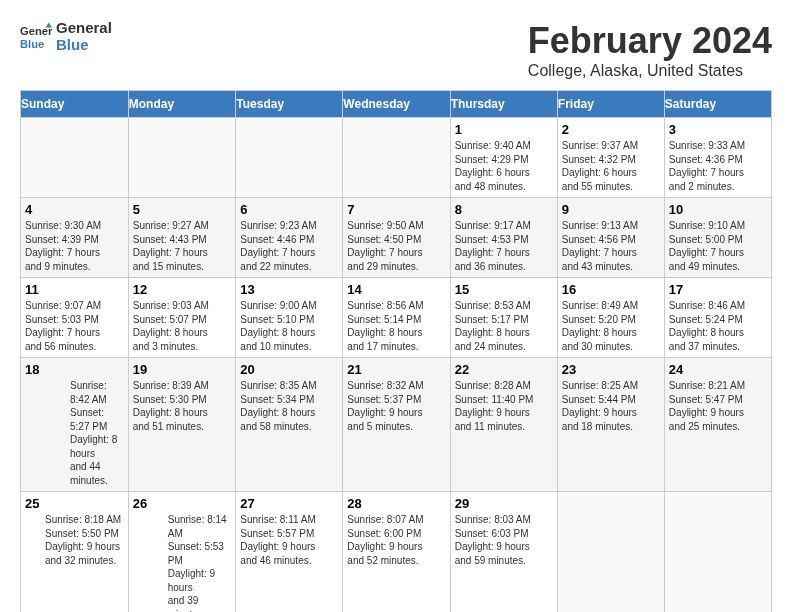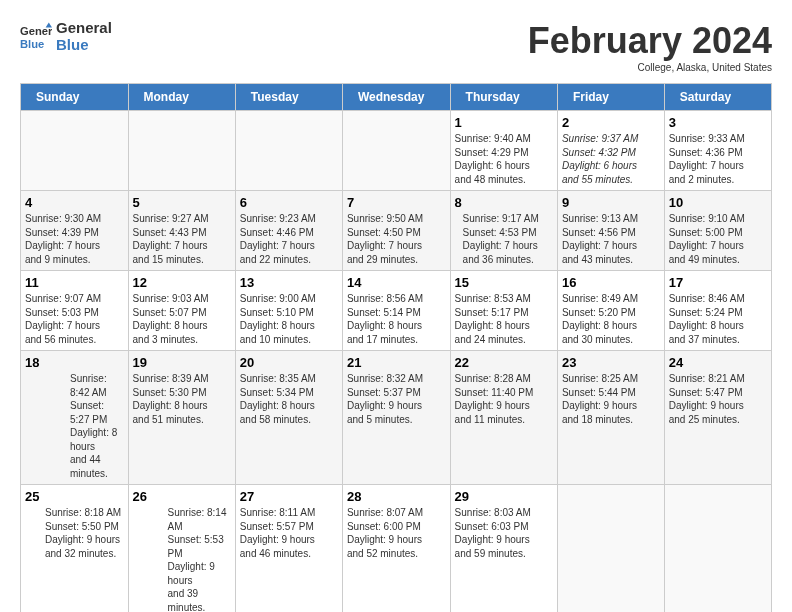--- a/index.html
+++ b/index.html
@@ -19,40 +19,40 @@
     .logo {
       display: flex;
       align-items: center;
       gap: 4px;
     }
     .logo-icon {
       width: 32px;
       height: 32px;
     }
     .title-block {
-      text-align: right;
+      text-align: left;
     }
     .main-title {
       font-size: 36px;
       font-weight: bold;
       color: #333;
     }
     .subtitle {
-      font-size: 10px;
+      font-size: 16px;
       color: #333;
     }
     table {
       width: 100%;
       border-collapse: collapse;
       font-size: 11px;
     }
     thead tr th {
       background-color: #3a7abf;
       color: white;
-      padding: 6px 15px;
+      padding: 6px 0;
       text-align: left;
       font-size: 12px;
       border: 1px solid #ccc;
     }
     tbody tr td {
       border: 1px solid #ccc;
       vertical-align: top;
       padding: 4px;
       height: 80px;
       width: 108px;
@@ -116,21 +116,21 @@
         <td class="empty-cell"></td>
         <td>
           <div class="day-number">1</div>
           <div class="day-info" style="white-space: pre-line;">Sunrise: 9:40 AM
 Sunset: 4:29 PM
 Daylight: 6 hours
 and 48 minutes.</div>
         </td>
         <td>
           <div class="day-number">2</div>
-          <div class="day-info" style="white-space: pre-line; font-style: italic;">Sunrise: 9:37 AM
+          <div class="day-info" style="white-space: pre-line;">Sunrise: 9:37 AM
 Sunset: 4:32 PM
 Daylight: 6 hours
 and 55 minutes.</div>
         </td>
         <td>
           <div class="day-number">3</div>
           <div class="day-info" style="white-space: pre-line;">Sunrise: 9:33 AM
 Sunset: 4:36 PM
 Daylight: 7 hours
 and 2 minutes.</div>
@@ -160,21 +160,21 @@
         </td>
         <td>
           <div class="day-number">7</div>
           <div class="day-info" style="white-space: pre-line;">Sunrise: 9:50 AM
 Sunset: 4:50 PM
 Daylight: 7 hours
 and 29 minutes.</div>
         </td>
         <td>
           <div class="day-number">8</div>
-          <div class="day-info" style="white-space: pre-line; margin-left: 8px;">Sunrise: 9:17 AM
+          <div class="day-info" style="white-space: pre-line;">Sunrise: 9:17 AM
 Sunset: 4:53 PM
 Daylight: 7 hours
 and 36 minutes.</div>
         </td>
         <td>
           <div class="day-number">9</div>
           <div class="day-info" style="white-space: pre-line;">Sunrise: 9:13 AM
 Sunset: 4:56 PM
 Daylight: 7 hours
 and 43 minutes.</div>

